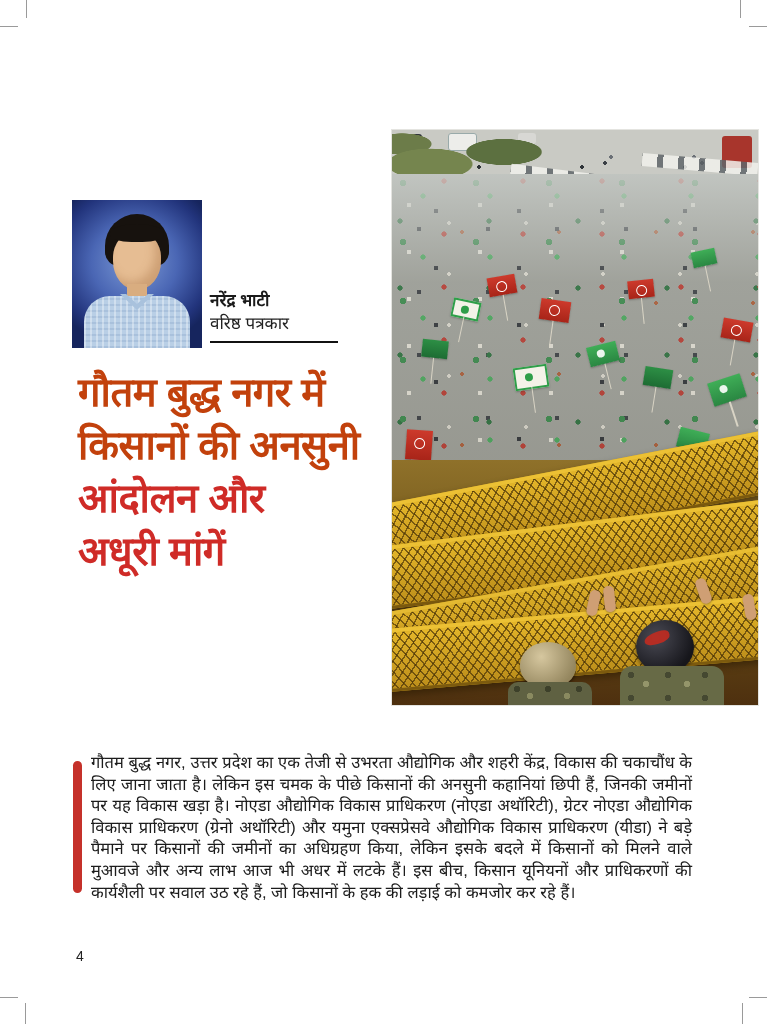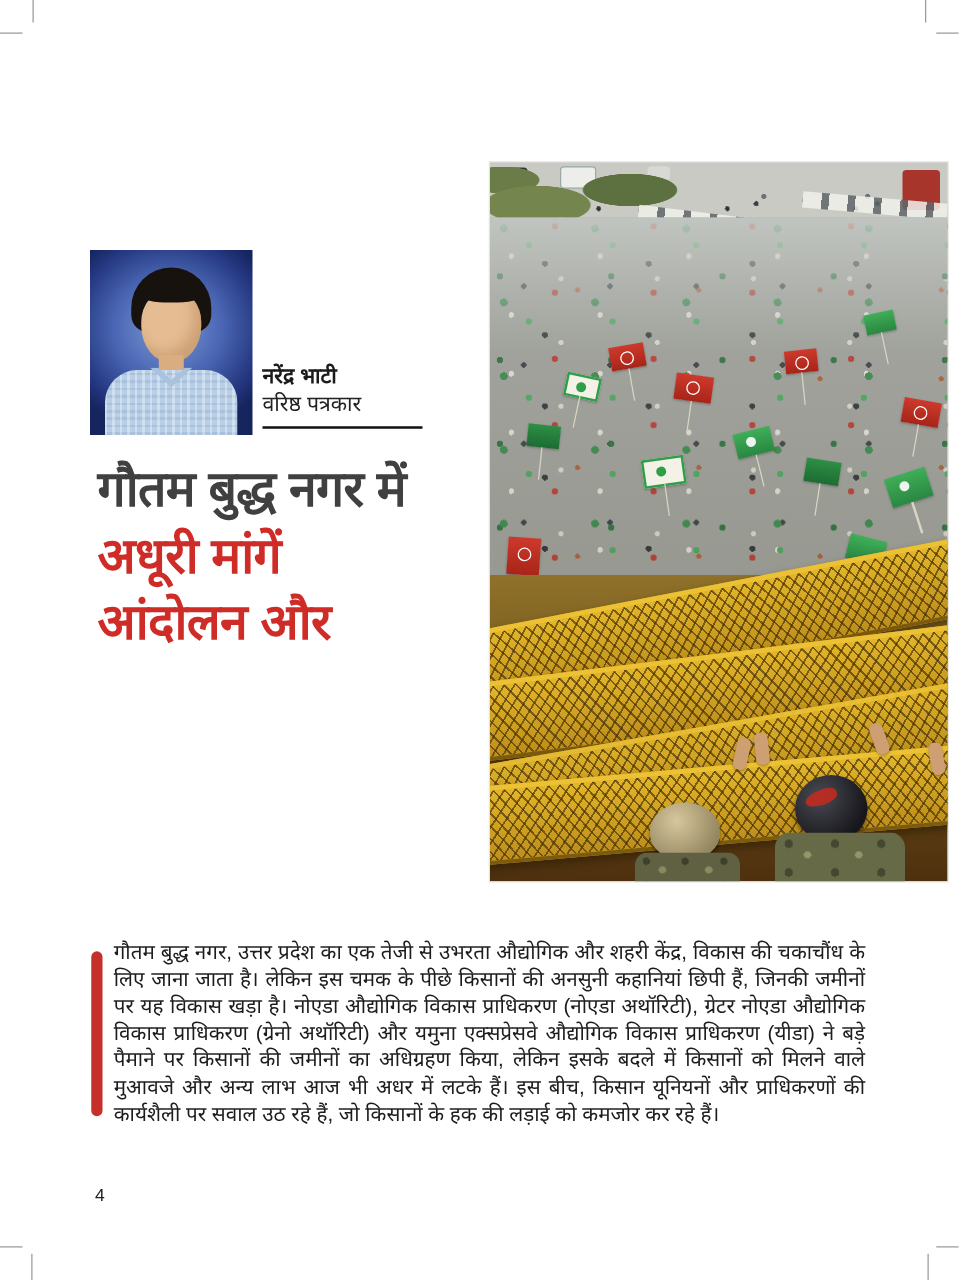--- a/index.html
+++ b/index.html
@@ -39,21 +39,21 @@
   .portrait .collar{
     position:absolute;left:48px;top:94px;width:34px;height:16px;background:#a9c2dd;
     clip-path:polygon(0 0,50% 100%,100% 0,82% 0,50% 62%,18% 0);
   }
   .author-name{position:absolute;left:210px;top:290px;font-size:17px;font-weight:700;color:#1b1b1b;line-height:22px;}
   .author-title{position:absolute;left:210px;top:313px;font-size:17px;font-weight:500;color:#222;line-height:22px;}
   .author-rule{position:absolute;left:210px;top:341px;width:128px;height:2px;background:#111;}
   
   .headline{position:absolute;left:78px;top:366px;width:320px;font-weight:800;letter-spacing:-.5px;}
   .headline .hl-line{font-size:40px;line-height:53px;white-space:nowrap;}
-  .hl-black{color:#404040;}
+  .hl-black{color:#c2410c;}
   .hl-red{color:#cf2b27;}
   
   .photo{
     position:absolute;left:392px;top:130px;width:366px;height:575px;overflow:hidden;
     background:#9aa0a2;outline:1px solid #e4e4e0;
   }
   .ph-road{
     position:absolute;left:0;top:0;width:100%;height:48px;background:#c9cac4;
     background-image:
       radial-gradient(circle 2px at 19px 33px, #3a3f45 98%, transparent),
@@ -168,22 +168,23 @@
   <div class="neck"></div>
   <div class="shirt"></div>
   <div class="collar"></div>
 </div>
 <div class="author-name">नरेंद्र भाटी</div>
 <div class="author-title">वरिष्ठ पत्रकार</div>
 <div class="author-rule"></div>
 
 <div class="headline">
   <div class="hl-line hl-black">गौतम बुद्ध नगर में</div>
+  <div class="hl-line hl-black">किसानों की अनसुनी</div>
+  <div class="hl-line hl-red">आंदोलन और</div>
   <div class="hl-line hl-red">अधूरी मांगें</div>
-  <div class="hl-line hl-red">आंदोलन और</div>
 </div>
 
 <div class="photo">
   <div class="ph-road"></div>
   <div class="ph-car" style="left:8px;top:4px;width:22px;height:13px;background:#33373c;"></div>
   <div class="ph-car" style="left:56px;top:3px;width:27px;height:16px;background:#ededea;border:1px solid #9aa;"></div>
   <div class="ph-car" style="left:126px;top:3px;width:18px;height:11px;background:#d8d8d4;"></div>
   <div class="ph-car" style="left:330px;top:6px;width:30px;height:32px;background:#a8352c;"></div>
   <div class="ph-hedge"></div>
   <div class="ph-divider" style="left:118px;top:46px;width:200px;transform:rotate(7deg);"></div>

